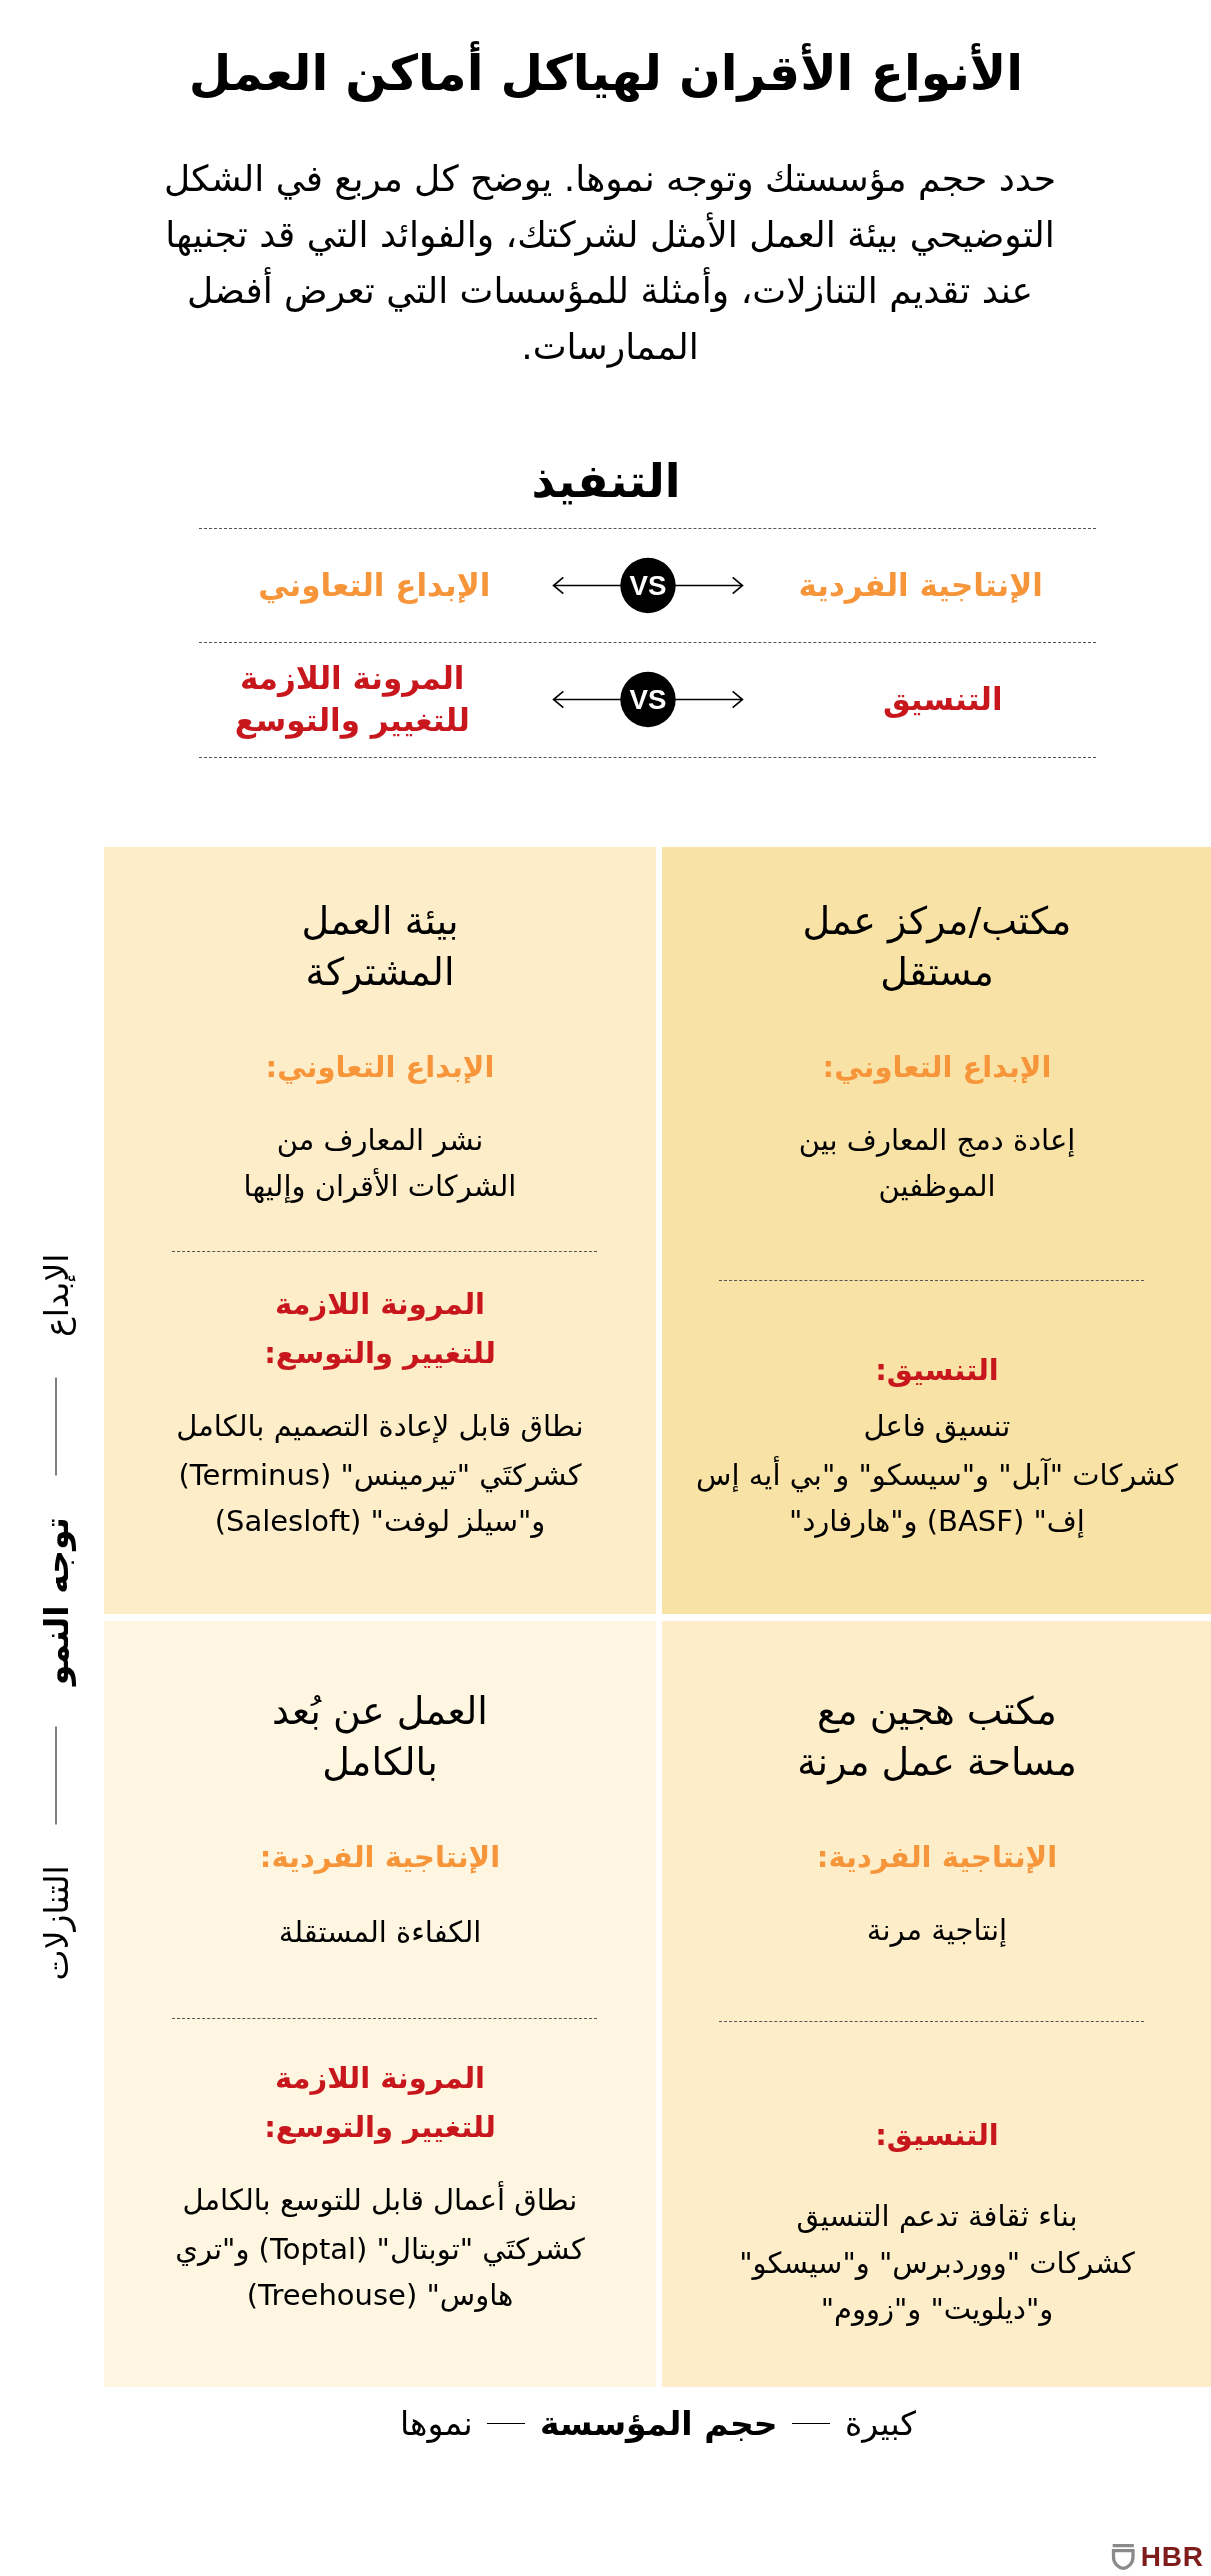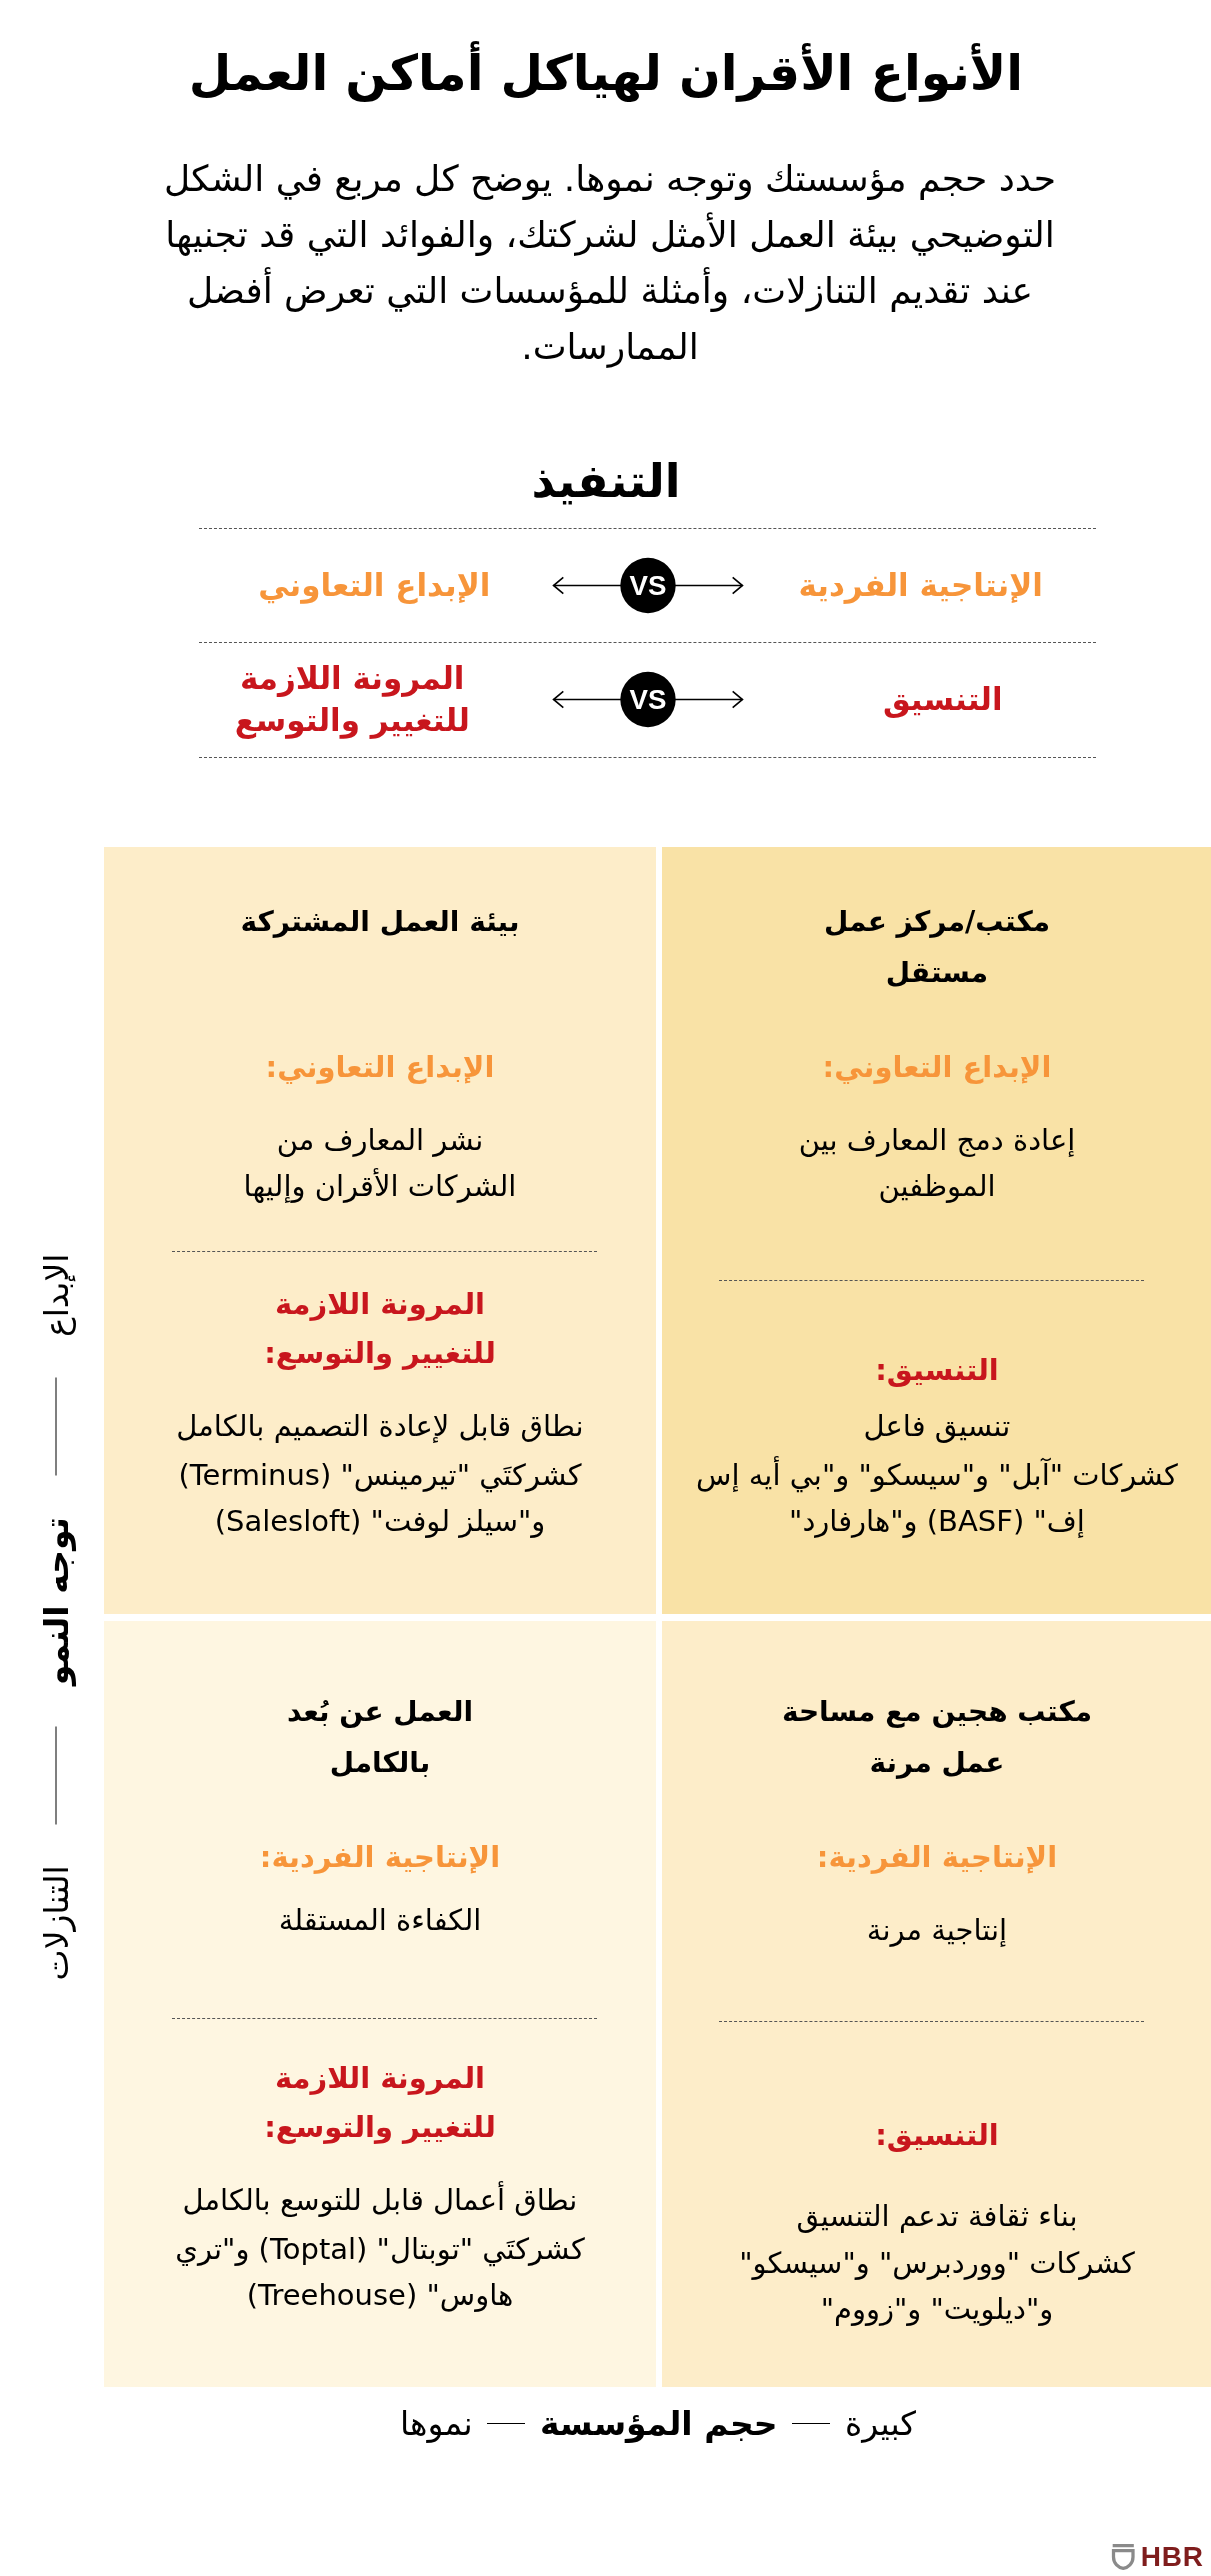--- a/index.html
+++ b/index.html
@@ -39,21 +39,21 @@
   }
   .quad {
     position: absolute; text-align: center;
   }
   .q-tl { left: 0; top: 0; width: 552px; height: 767px; background: #FDEDC9; }
   .q-tr { left: 558px; top: 0; width: 550px; height: 767px; background: #F9E2A6; }
   .q-bl { left: 0; top: 774px; width: 552px; height: 766px; background: #FEF6E1; }
   .q-br { left: 558px; top: 774px; width: 550px; height: 766px; background: #FDEDC9; }
 
   .q-title {
-    position: absolute; left: 0; right: 0; font-size: 28px; font-weight: bold; line-height: 51px;
+    position: absolute; left: 0; right: 0; font-size: 38px; font-weight: normal; line-height: 51px;
   }
   .q-label {
     position: absolute; left: 0; right: 0; font-size: 29px; font-weight: bold; line-height: 49px;
   }
   .q-text {
     position: absolute; left: 0; right: 0; font-size: 29px; line-height: 46px; font-weight: normal;
   }
   .q-dash {
     position: absolute; height: 0; border-top: 1.6px dashed #555;
   }
@@ -155,21 +155,21 @@
     <div class="q-text" style="top:270px; padding:0 131px;">إعادة دمج المعارف بين الموظفين</div>
     <div class="q-dash" style="top:433px; left:57px; width:425px;"></div>
     <div class="q-label red" style="top:499px;">التنسيق:</div>
     <div class="q-text" style="top:556px;">تنسيق فاعل</div>
     <div class="q-text" style="top:605px; padding:0 24.5px;">كشركات "آبل" و"سيسكو" و"بي أيه إس إف" (BASF) و"هارفارد"</div>
   </div>
 
   <div class="quad q-bl">
     <div class="q-title" style="top:65px; padding:0 147px;">العمل عن بُعد بالكامل</div>
     <div class="q-label orange" style="top:212px;">الإنتاجية الفردية:</div>
-    <div class="q-text" style="top:276px;">الكفاءة المستقلة</div>
+    <div class="q-text" style="top:288px;">الكفاءة المستقلة</div>
     <div class="q-dash" style="top:397px; left:68px; width:425px;"></div>
     <div class="q-label red" style="top:433px; padding:0 139px;">المرونة اللازمة للتغيير والتوسع:</div>
     <div class="q-text" style="top:556px;">نطاق أعمال قابل للتوسع بالكامل</div>
     <div class="q-text" style="top:605px; padding:0 65px;">كشركتَي "توبتال" (Toptal) و"تري هاوس" (Treehouse)</div>
   </div>
 
   <div class="quad q-br">
     <div class="q-title" style="top:65px; padding:0 98px;">مكتب هجين مع مساحة عمل مرنة</div>
     <div class="q-label orange" style="top:212px;">الإنتاجية الفردية:</div>
     <div class="q-text" style="top:286px;">إنتاجية مرنة</div>

